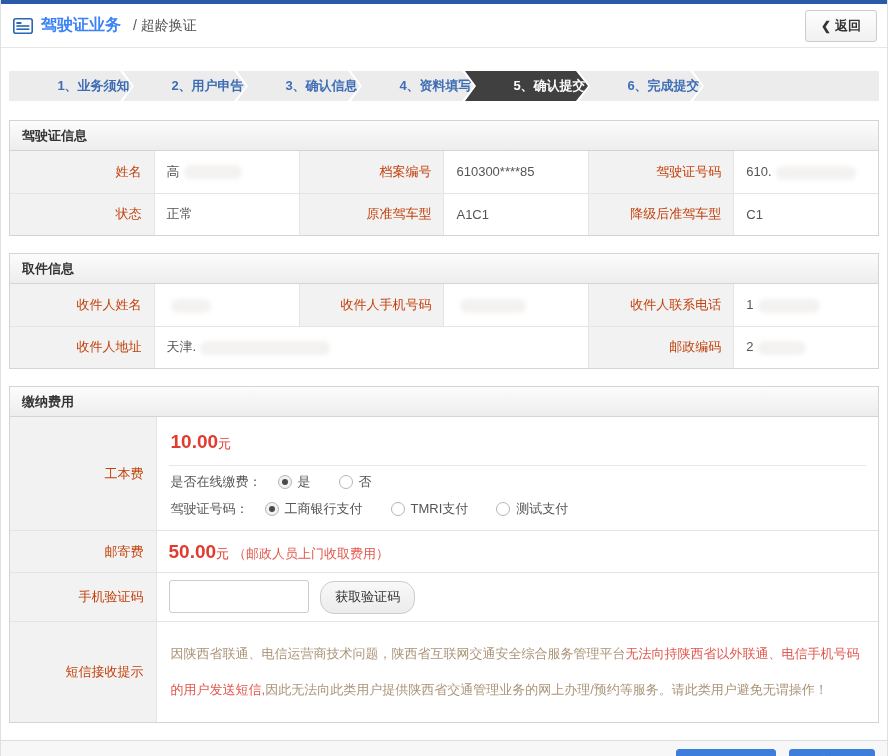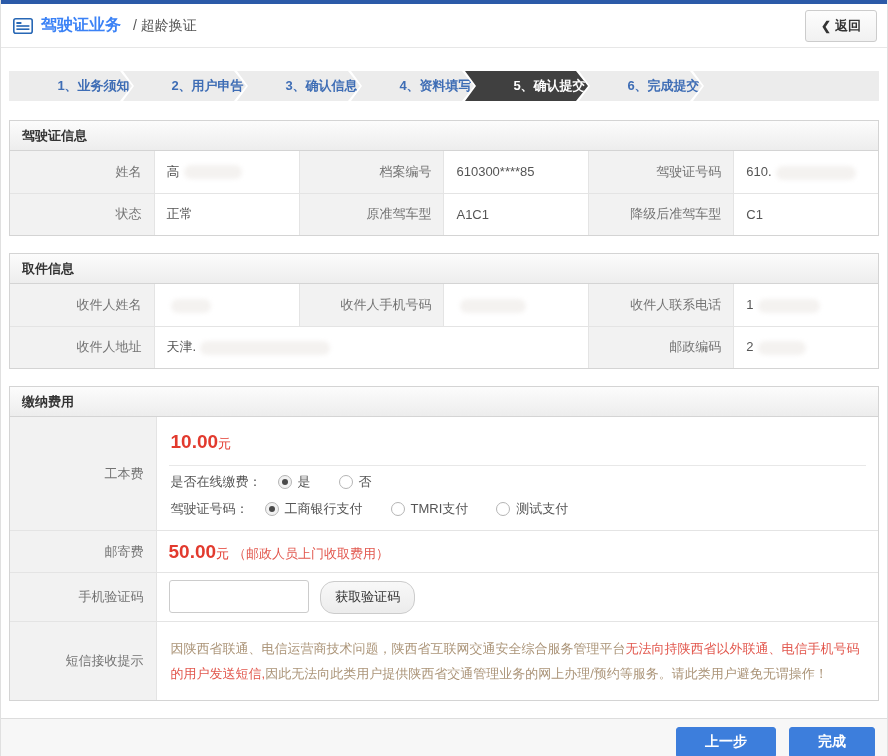--- a/index.html
+++ b/index.html
@@ -25,21 +25,21 @@
   .step:first-child { clip-path:polygon(0 0, calc(100% - 12px) 0, 100% 50%, calc(100% - 12px) 100%, 0 100%); margin-left:0; }
   .step.active { background:#404040; color:#fff; }
   .step-filler { flex:1; background:#ececec; clip-path:polygon(0 0,100% 0,100% 100%,0 100%, 11px 50%); margin-left:-9px; }
 
   
   .panel { margin:0 8px 17px; border:1px solid #d4d4d4; }
   .panel-hd { height:30px; line-height:29px; padding:0 12px; background:linear-gradient(#fcfcfc,#ededed); border-bottom:1px solid #d4d4d4; font-size:13px; font-weight:bold; color:#333; }
   table.grid { width:100%; border-collapse:collapse; table-layout:fixed; }
   table.grid td { border-bottom:1px solid #e4e4e4; font-size:13px; height:42px; padding:4px 12px; vertical-align:middle; }
   table.grid tr:last-child td { border-bottom:none; }
-  td.lbl { background:#f2f2f2; color:#737373; text-align:right; border-right:1px solid #e4e4e4; }
+  td.lbl { background:#f2f2f2; color:#c2410c; text-align:right; border-right:1px solid #e4e4e4; }
   td.val { background:#fff; color:#555; border-right:1px solid #e4e4e4; }
   td.val:last-child { border-right:none; }
 
   .smudge { display:inline-block; height:14px; vertical-align:middle; border-radius:7px; background:#f4f2f0; filter:blur(2px); margin-left:4px; }
 
   
   .pay-lbl { width:146px; }
   .fee-amount { color:#e23a2e; font-weight:bold; font-size:19px; }
   .fee-unit { color:#e23a2e; font-size:13px; font-weight:normal; }
   .fee-note { color:#e2574d; font-size:13px; margin-left:4px; }
@@ -47,21 +47,21 @@
   .radio-line { display:flex; align-items:center; gap:10px; padding:7px 2px 2px; font-size:13px; color:#555; }
   .radio-line .q { margin-right:6px; }
   .radio-opt { display:flex; align-items:center; gap:6px; margin-right:18px; }
   .radio { width:14px; height:14px; border:1px solid #b5b5b5; border-radius:50%; background:#fff; display:inline-block; position:relative; flex:0 0 auto; }
   .radio.checked { background:#f2f2f2; }
   .radio.checked::after { content:""; position:absolute; left:3px; top:3px; width:6px; height:6px; border-radius:50%; background:#4a4a4a; }
 
   .code-input { width:140px; height:33px; border:1px solid #ccc; border-radius:3px; padding:0 8px; font-size:13px; color:#333; outline:none; }
   .code-btn { height:33px; margin-left:8px; border:1px solid #ccc; background:linear-gradient(#f8f8f8,#ececec); border-radius:14px; padding:0 14px; font-size:13px; color:#333; cursor:pointer; }
 
-  .sms-note { font-size:13px; line-height:25px; padding:10px 2px; }
+  .sms-note { font-size:13px; line-height:36px; padding:10px 2px; }
   .sms-tan { color:#ab9478; }
   .sms-red { color:#e2574d; }
 
   
   .footer { border-top:1px solid #ddd; background:#f7f7f7; height:47px; display:flex; align-items:center; justify-content:flex-end; gap:13px; padding:0 12px; }
   .btn-blue { background:#3d7edc; border:1px solid #3d7edc; color:#fff; font-size:14px; font-weight:bold; border-radius:3px; height:31px; padding:0 28px; cursor:pointer; }
 </style>
 </head>
 <body>
 

